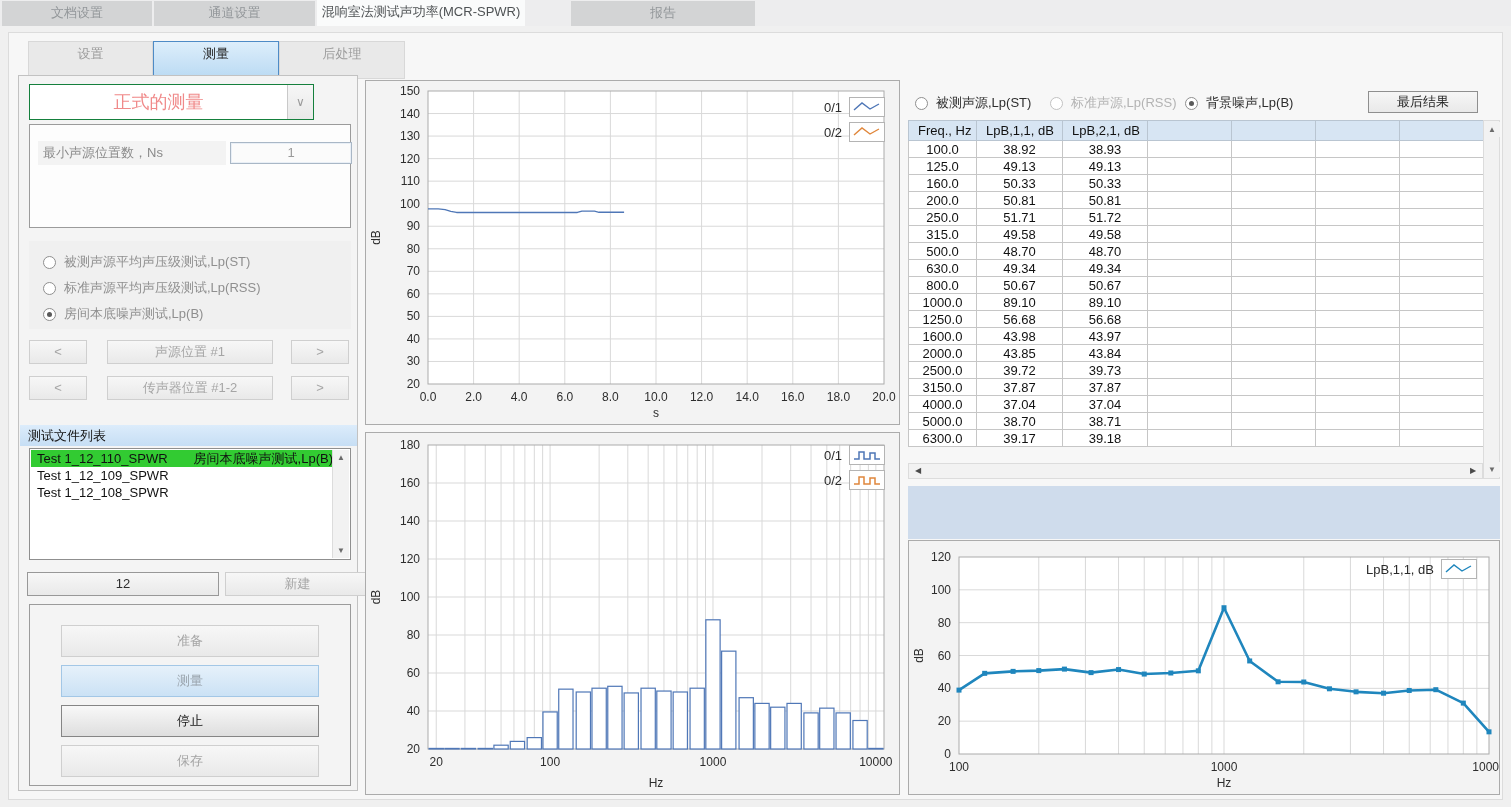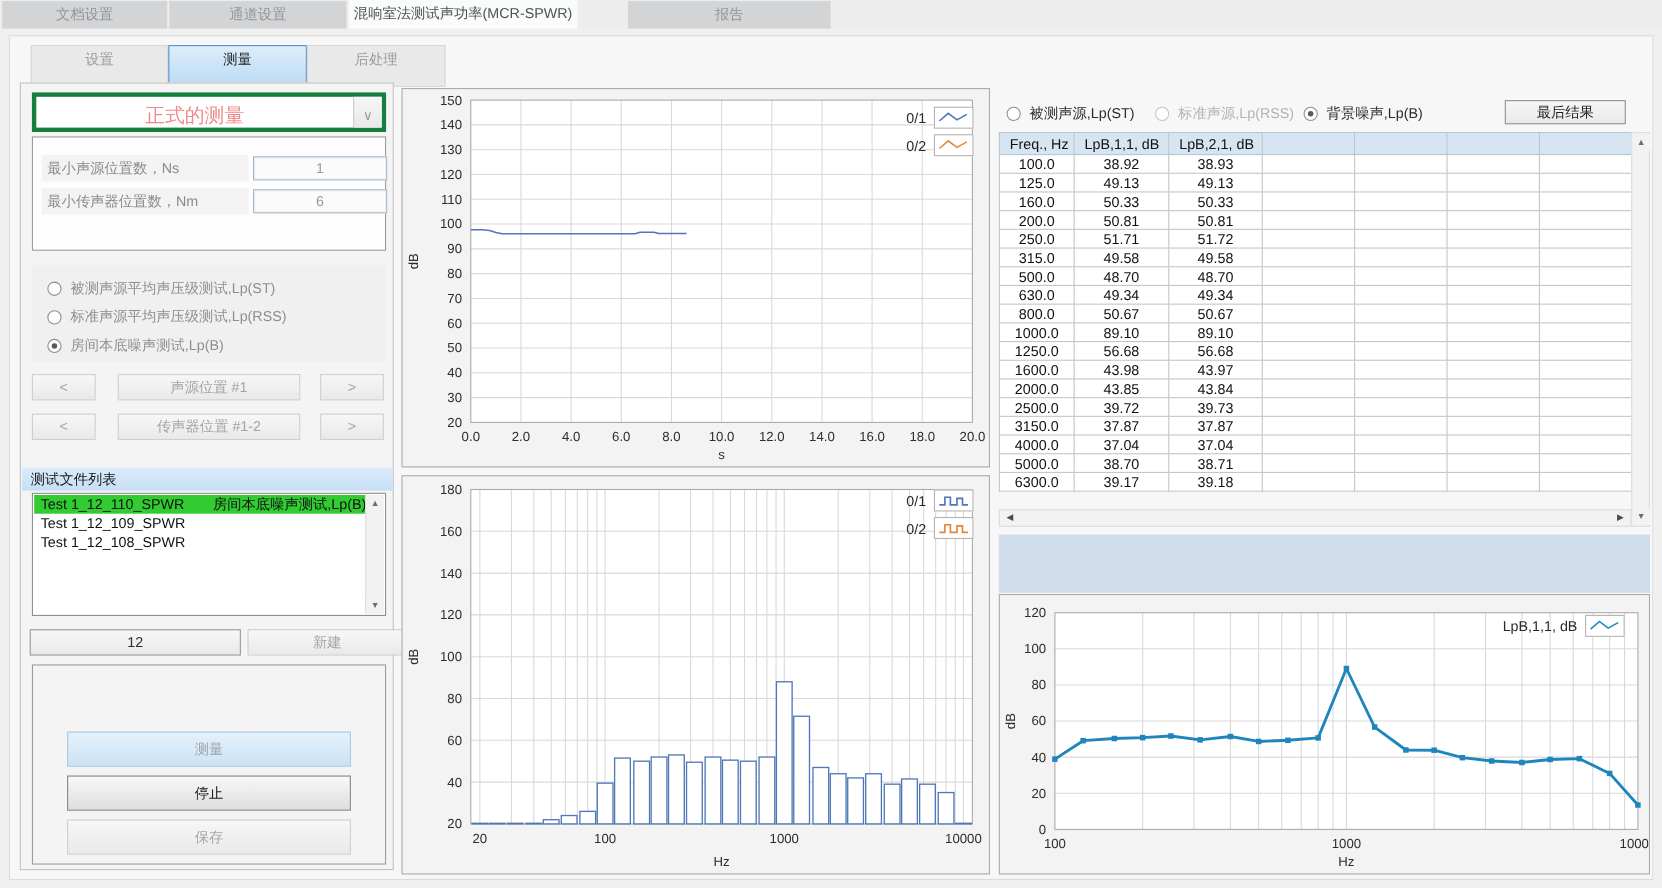--- a/index.html
+++ b/index.html
@@ -12,21 +12,21 @@
   .tab.active { background:#fafbfb; color:#4e5254; top:0; height:26px; }
 
   .workspace { position:absolute; left:8px; top:32px; width:1495px; height:768px; background:#f7f7f7; border:1px solid #dcdcdc; }
 
   
   .subtab { position:absolute; height:38px; text-align:center; line-height:24px; background:#e9e9e9; border:1px solid #d8d8d8; color:#9c9c9c; }
   .subtab.active { background:linear-gradient(#ddeefb,#badaf3); border:1px solid #4e8bc6; color:#252525; }
 
   
   .left-panel { position:absolute; left:18px; top:75px; width:340px; height:716px; border:1px solid #c2c2c2; background:#f4f4f4; }
-  .mode-select { position:absolute; left:10px; top:8px; width:322px; height:36px; background:#fff; border:4px solid #15803d; display:flex; }
+  .mode-select { position:absolute; left:10px; top:8px; width:285px; height:36px; background:#fff; border:1px solid #15803d; display:flex; }
   .mode-text { flex:1; text-align:center; line-height:34px; font-size:18px; color:#f08a8a; }
   .mode-chevron { width:26px; border-left:1px solid #c9c9c9; background:linear-gradient(#f6f6f6,#e9e9e9); color:#9a9a9a; text-align:center; line-height:34px; font-size:12px; }
   .param-box { position:absolute; left:10px; top:48px; width:322px; height:104px; border:1px solid #9b9b9b; background:#fdfdfd; }
   .param-row { position:absolute; left:8px; height:24px; width:306px; }
   .param-label { position:absolute; left:0; top:0; width:188px; height:24px; background:#f3f3f3; color:#8a8a8a; line-height:24px; padding-left:5px; }
   .param-input { position:absolute; left:192px; top:1px; width:122px; height:22px; border:1px solid #a9b7c6; box-shadow:inset 0 0 0 1px #e9eff6; background:#fbfbfb; color:#9a9a9a; text-align:center; line-height:20px; }
   .radio-box { position:absolute; left:10px; top:165px; width:322px; height:88px; background:#f0f0f0; }
   .radio-row { position:absolute; left:14px; height:20px; display:flex; align-items:center; gap:8px; color:#8f8f8f; }
   .radio { width:13px; height:13px; border-radius:50%; border:1px solid #8f8f8f; background:#fff; position:relative; flex:none; }
   .radio.checked::after { content:""; position:absolute; left:3px; top:3px; width:5px; height:5px; border-radius:50%; background:#5a5a5a; }
@@ -87,24 +87,20 @@
   <div class="mode-select">
     <span class="mode-text">正式的测量</span>
     <span class="mode-chevron">∨</span>
   </div>
 
   <div class="param-box">
     <div class="param-row" style="top:16px;">
       <span class="param-label">最小声源位置数，Ns</span>
       <span class="param-input">1</span>
     </div>
-    <div class="param-row" style="top:46px;">
-      <span class="param-label">最小传声器位置数，Nm</span>
-      <span class="param-input">6</span>
-    </div>
   </div>
 
   <div class="radio-box">
     <div class="radio-row" style="top:11px;">
       <span class="radio"></span>
       <span>被测声源平均声压级测试,Lp(ST)</span>
     </div>
     <div class="radio-row" style="top:37px;">
       <span class="radio"></span>
       <span>标准声源平均声压级测试,Lp(RSS)</span>
@@ -133,20 +129,21 @@
     <div class="fl-scroll">
       <span class="sc-arrow" style="top:0;">▲</span>
       <span class="sc-arrow" style="bottom:0;">▼</span>
     </div>
   </div>
 
   <div class="btn" style="left:8px;top:496px;width:192px;height:24px;line-height:22px;color:#2e2e2e;border-color:#989898;">12</div>
   <div class="btn" style="left:206px;top:496px;width:145px;height:24px;line-height:22px;">新建</div>
 
   <div class="action-box">
+    <div class="btn act-btn" style="top:20px;">准备</div>
     <div class="btn act-btn blue" style="top:60px;">测量</div>
     <div class="btn act-btn dark" style="top:100px;">停止</div>
     <div class="btn act-btn" style="top:140px;">保存</div>
   </div>
 </div>
 
 <div class="chart-panel" style="left:365px;top:80px;width:535px;height:345px;"><svg width="533" height="343">
       <rect x="62" y="10" width="456" height="293" fill="#ffffff"></rect>
       <line x1="107.6" y1="10" x2="107.6" y2="303" stroke="#d9d9d9"></line>
       <line x1="153.2" y1="10" x2="153.2" y2="303" stroke="#d9d9d9"></line>

